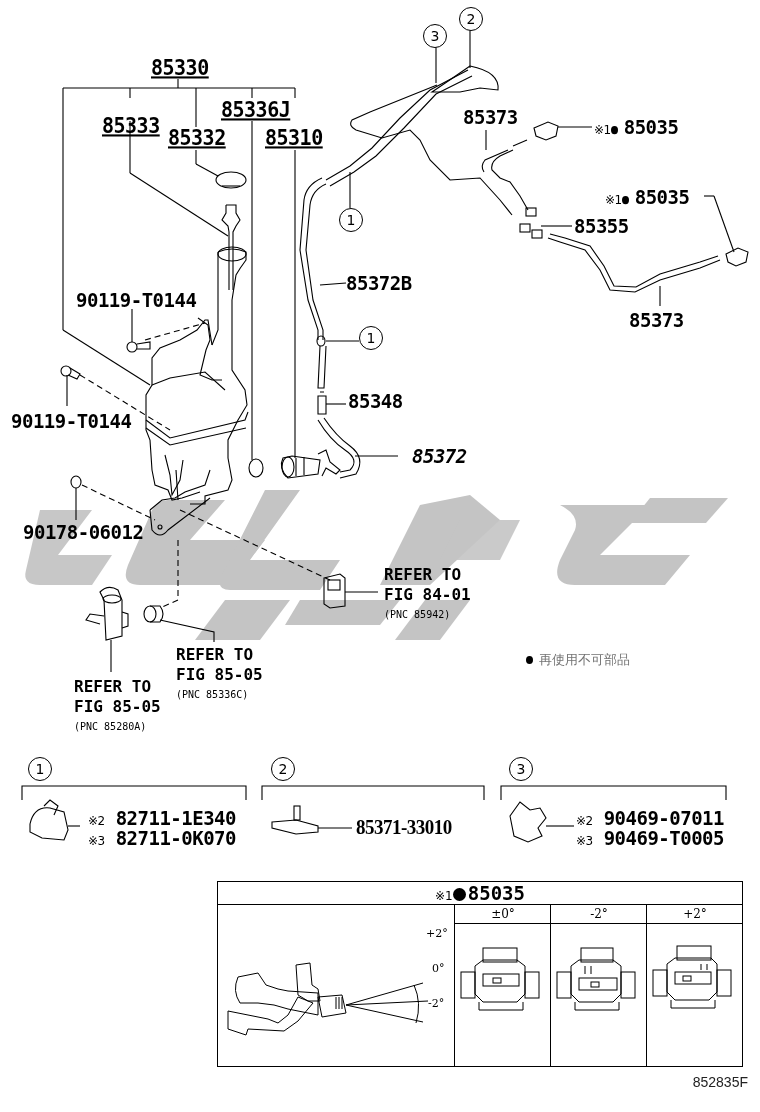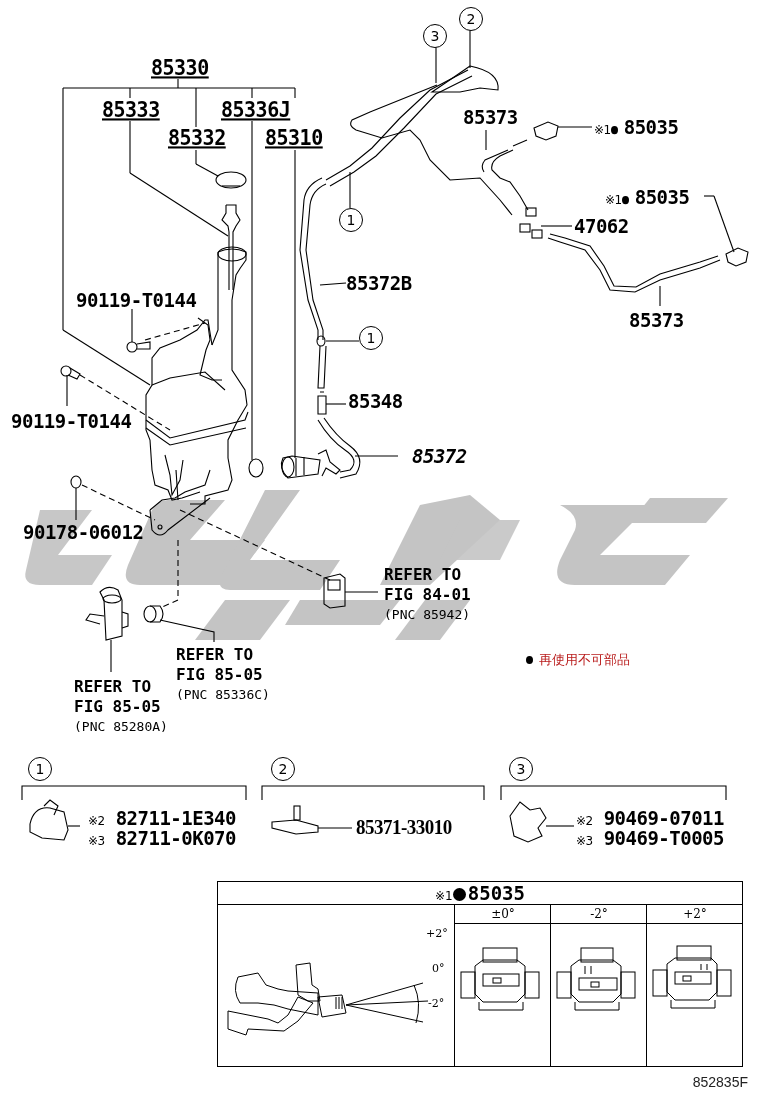--- a/index.html
+++ b/index.html
@@ -2,22 +2,22 @@
 <html><head>
 <meta charset="utf-8">
 <style>
   html, body { margin: 0; padding: 0; background: #ffffff; }
   body { width: 760px; height: 1112px; position: relative; overflow: hidden; font-family: "DejaVu Sans Mono", monospace; color: #000; }
   #stage { position: absolute; left: 0; top: 0; width: 760px; height: 1112px; }
   svg.layer { position: absolute; left: 0; top: 0; }
   .lbl { position: absolute; font-family: "DejaVu Sans Mono", monospace; font-weight: bold; font-size: 19px; line-height: 20px; letter-spacing: -0.5px; white-space: nowrap; transform: scaleY(1.05); }
   .lbl.big { font-size: 20px; text-decoration: underline; }
   .ref { position: absolute; font-family: "DejaVu Sans Mono", monospace; font-size: 16px; line-height: 20px; white-space: nowrap; font-weight: bold; }
-  .ref .pnc { font-weight: normal; font-size: 13px; }
-  .legend { position: absolute; left: 526px; top: 650px; font-family: "Liberation Sans", sans-serif; font-size: 13px; line-height: 20px; color: #b91c1c; }
+  .ref .pnc { font-weight: normal; font-size: 10px; }
+  .legend { position: absolute; left: 526px; top: 650px; font-family: "Liberation Sans", sans-serif; font-size: 13px; line-height: 20px; color: #737373; }
   .legend div { white-space: nowrap; }
   .dot { display: inline-block; width: 7px; height: 8px; border-radius: 50%; background: #000; margin-right: 6px; vertical-align: 0px; }
   .kome { font-family: "DejaVu Sans", sans-serif; font-size: 12px; font-weight: normal; }
   .circ { position: absolute; width: 22px; height: 22px; border: 1.3px solid #000; border-radius: 50%; font-family: "DejaVu Sans", sans-serif; font-size: 14px; line-height: 22px; text-align: center; background: #fff; }
   .fig-id { position: absolute; right: 12px; top: 1074px; font-family: "Liberation Sans", sans-serif; font-size: 14px; color: #222; margin-left: 31px; }
   .inset { position: absolute; left: 217px; top: 881px; width: 526px; height: 186px; border: 1.4px solid #000; box-sizing: border-box; }
   .inset-head { height: 22px; border-bottom: 1.4px solid #000; text-align: center; font-family: "DejaVu Sans Mono", monospace; font-weight: bold; font-size: 19px; line-height: 22px; }
   .inset-col { position: absolute; top: 23px; bottom: 0; border-left: 1.4px solid #000; }
   .inset-col .colhead { height: 18px; border-bottom: 1.2px solid #000; text-align: center; font-family: "DejaVu Serif", serif; font-size: 12px; line-height: 18px; }
   .wm { position: absolute; left: 0; top: 0; }
@@ -178,28 +178,28 @@
 
     <path d="M272 822 L296 820 L318 826 L318 832 L296 834 L272 828 Z"></path>
     <rect x="294" y="806" width="6" height="14"></rect>
     <line x1="318" y1="828" x2="352" y2="828"></line>
 
     <path d="M510 816 L520 802 L530 810 L540 808 L546 818 L538 828 L542 836 L528 842 L514 836 Z"></path>
     <line x1="546" y1="826" x2="574" y2="826"></line>
   </svg>
 
   <div class="lbl big" style="left:151px;top:58px;">85330</div>
-  <div class="lbl big" style="left:102px;top:100px;">85333</div>
+  <div class="lbl big" style="left:102px;top:116px;">85333</div>
   <div class="lbl big" style="left:221px;top:100px;">85336J</div>
   <div class="lbl big" style="left:168px;top:128px;text-align:center;">85332</div>
   <div class="lbl big" style="left:265px;top:128px;">85310</div>
   <div class="lbl" style="left:463px;top:107px;">85373</div>
   <div class="lbl" style="left:594px;top:117px;"><span class="kome">※1</span><span class="dot"></span><span>85035</span></div>
   <div class="lbl" style="left:605px;top:187px;"><span class="kome">※1</span><span class="dot"></span><span>85035</span></div>
-  <div class="lbl" style="left:574px;top:216px;">47062</div>
+  <div class="lbl" style="left:574px;top:216px;">85355</div>
   <div class="lbl" style="left:346px;top:273px;">85372B</div>
   <div class="lbl" style="left:629px;top:310px;">85373</div>
   <div class="lbl" style="left:348px;top:391px;">85348</div>
   <div class="lbl" style="left:412px;top:446px;font-style:italic;">85372</div>
   <div class="lbl" style="left:76px;top:290px;">90119-T0144</div>
   <div class="lbl" style="left:11px;top:411px;">90119-T0144</div>
   <div class="lbl" style="left:23px;top:522px;">90178-06012</div>
 
   <div class="circ" style="left:339px;top:208px;">1</div>
   <div class="circ" style="left:359px;top:326px;">1</div>

